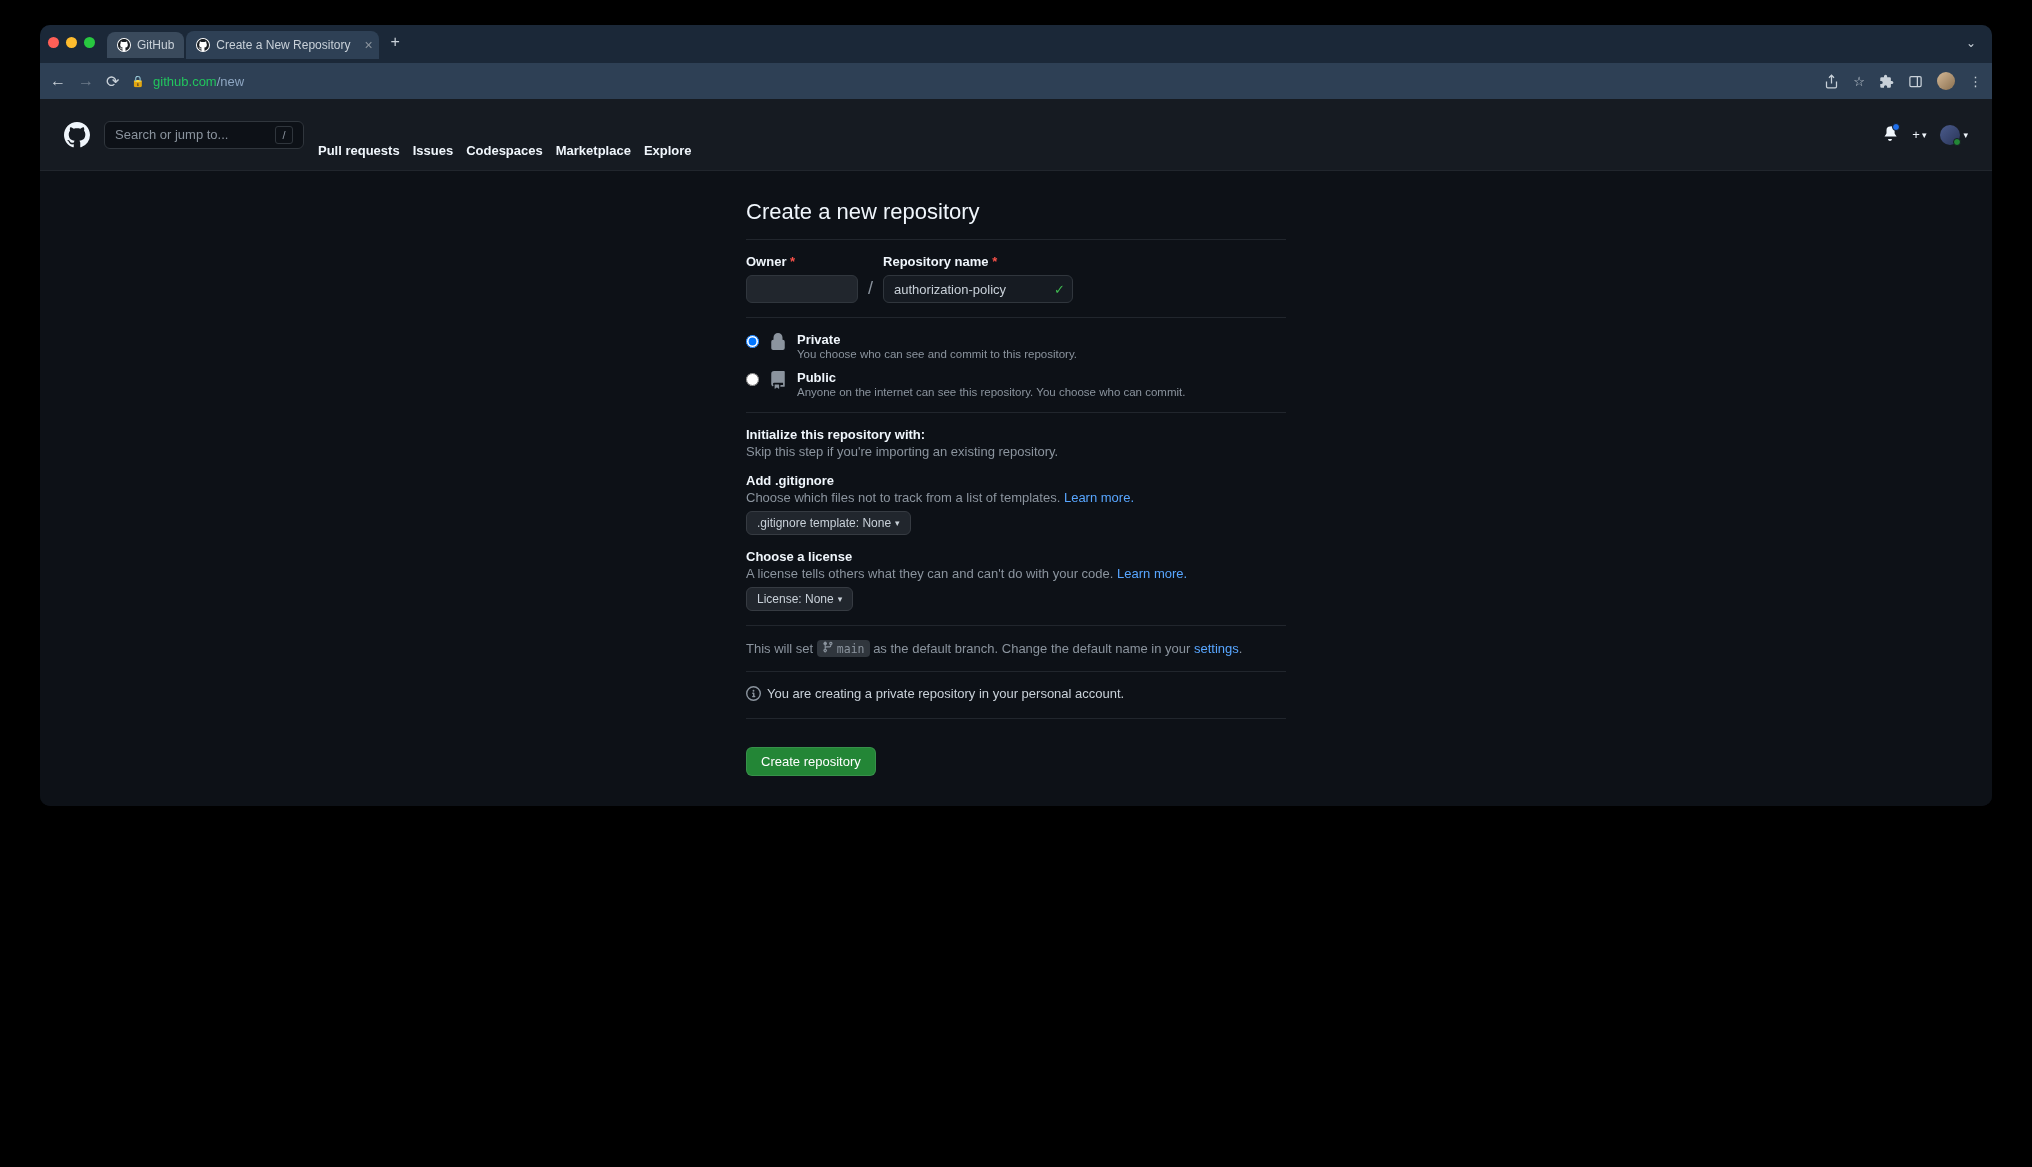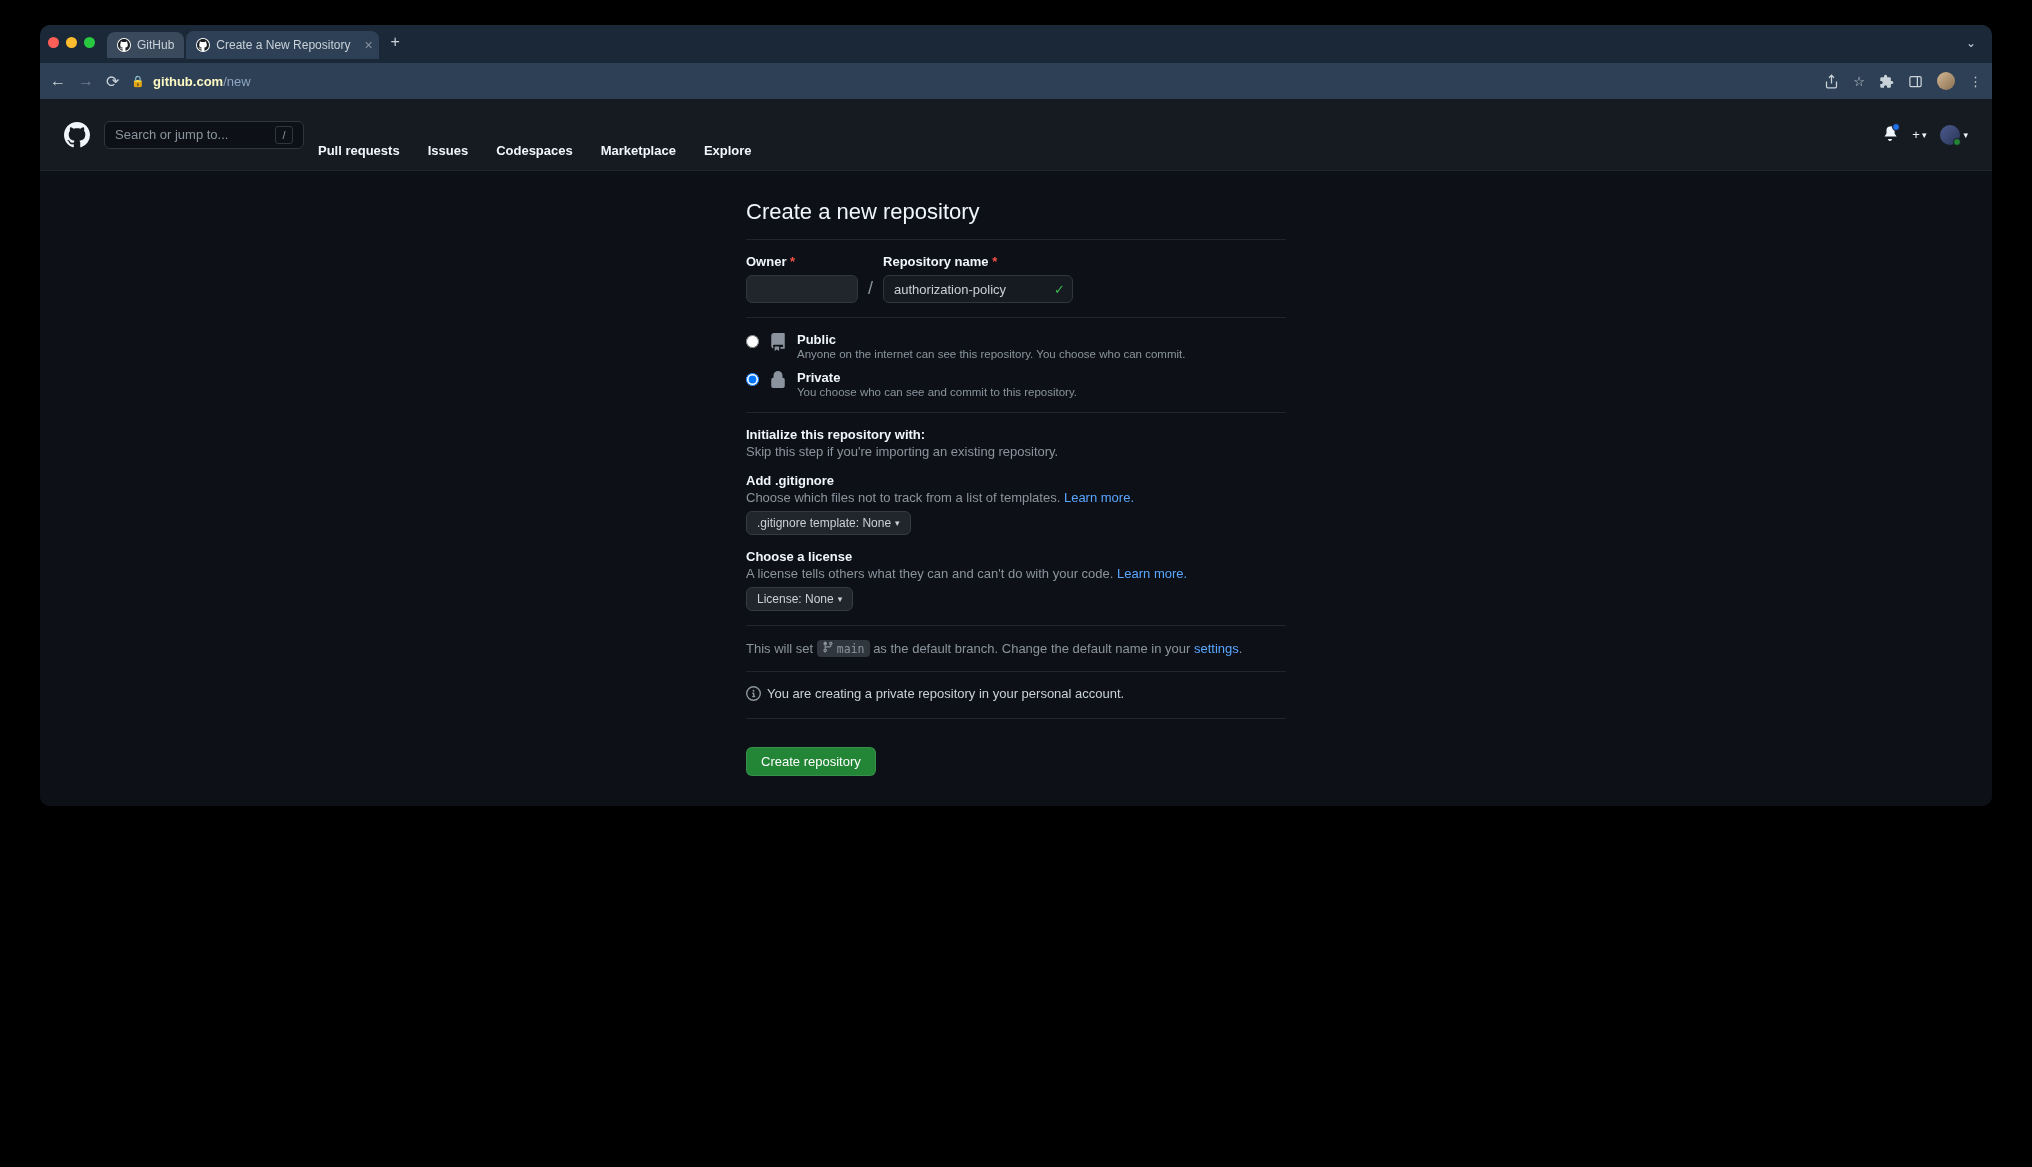--- a/index.html
+++ b/index.html
@@ -60,21 +60,21 @@
     .nav-btn.disabled { opacity: 0.4; }
     .url-input {
       flex: 1;
       display: flex;
       align-items: center;
       gap: 8px;
       color: #c9d1d9;
       font-size: 13px;
     }
     .lock-icon { font-size: 11px; }
-    .url-host { color: #fef9c3; font-weight: bold; }
+    .url-host { color: #22c55e; }
     .url-path { color: #8ea6c2; }
     .addr-right { display: flex; gap: 14px; align-items: center; color: #c9d1d9; }
     .addr-icon { cursor: pointer; display: flex; }
     .addr-avatar { width: 18px; height: 18px; border-radius: 50%; background: linear-gradient(135deg,#d4b896,#8a7050); }
     
     
     .gh-header {
       background: #161b22;
       display: flex;
       align-items: center;
@@ -98,21 +98,21 @@
     .search-slash {
       border: 1px solid #30363d;
       border-radius: 3px;
       width: 18px;
       height: 18px;
       display: flex;
       align-items: center;
       justify-content: center;
       font-size: 11px;
     }
-    .gh-nav { display: flex; gap: 28px; margin-top: 32px; }
+    .gh-nav { display: flex; gap: 13px; margin-top: 32px; }
     .gh-nav-item { color: #f0f6fc; font-size: 13px; font-weight: 600; cursor: pointer; }
     .gh-header-right { margin-left: auto; display: flex; gap: 14px; align-items: center; }
     .bell-wrapper { position: relative; cursor: pointer; }
     .bell-dot { position: absolute; top: -2px; right: -2px; width: 8px; height: 8px; background: #1f6feb; border-radius: 50%; border: 1px solid #161b22; }
     .plus-menu { display: flex; align-items: center; gap: 2px; color: #f0f6fc; font-size: 13px; cursor: pointer; }
     .gh-avatar { width: 20px; height: 20px; border-radius: 50%; background: linear-gradient(135deg,#4a5b8c,#2a3558); display: flex; align-items: center; gap: 2px; cursor: pointer; position: relative; }
     .gh-avatar-dot { position: absolute; bottom: -1px; right: -1px; width: 8px; height: 8px; background: #238636; border: 1px solid #161b22; border-radius: 50%; }
     .caret { font-size: 9px; }
     
     
@@ -326,37 +326,37 @@
           </div>
         </div>
       </div>
 
 
 
       <hr class="divider">
 
       <div class="radio-group">
         <div class="radio-item">
+          <input type="radio" class="radio" name="vis" checked="" style="">
+          <span class="radio-icon"><svg viewBox="0 0 16 16">
+                <path d="M4 4v2h-.25A1.75 1.75 0 002 7.75v5.5c0 .966.784 1.75 1.75 1.75h8.5A1.75 1.75 0 0014 13.25v-5.5A1.75 1.75 0 0012.25 6H12V4a4 4 0 10-8 0zm6.5 2V4a2.5 2.5 0 00-5 0v2h5z"></path>
+              </svg></span>
+          <div class="radio-content">
+            <div class="radio-title">Private</div>
+            <div class="radio-desc">You choose who can see and commit to this repository.</div>
+          </div>
+        </div>
+        <div class="radio-item">
           <input type="radio" class="radio" name="vis" style="">
           <span class="radio-icon"><svg viewBox="0 0 16 16">
                 <path d="M2 2.5A2.5 2.5 0 014.5 0h8.75a.75.75 0 01.75.75v12.5a.75.75 0 01-.75.75h-2.5a.75.75 0 110-1.5h1.75v-2h-8a1 1 0 00-.714 1.7.75.75 0 01-1.072 1.05A2.495 2.495 0 012 11.5v-9zm10.5-1V9h-8c-.356 0-.694.074-1 .208V2.5a1 1 0 011-1h8zM5 12.25v3.25a.25.25 0 00.4.2l1.45-1.087a.25.25 0 01.3 0L8.6 15.7a.25.25 0 00.4-.2v-3.25a.25.25 0 00-.25-.25h-3.5a.25.25 0 00-.25.25z"></path>
               </svg></span>
           <div class="radio-content">
             <div class="radio-title">Public</div>
             <div class="radio-desc">Anyone on the internet can see this repository. You choose who can commit.</div>
-          </div>
-        </div>
-        <div class="radio-item">
-          <input type="radio" class="radio" name="vis" checked="" style="">
-          <span class="radio-icon"><svg viewBox="0 0 16 16">
-                <path d="M4 4v2h-.25A1.75 1.75 0 002 7.75v5.5c0 .966.784 1.75 1.75 1.75h8.5A1.75 1.75 0 0014 13.25v-5.5A1.75 1.75 0 0012.25 6H12V4a4 4 0 10-8 0zm6.5 2V4a2.5 2.5 0 00-5 0v2h5z"></path>
-              </svg></span>
-          <div class="radio-content">
-            <div class="radio-title">Private</div>
-            <div class="radio-desc">You choose who can see and commit to this repository.</div>
           </div>
         </div>
       </div>
 
       <hr class="divider">
 
       <div class="section-title">Initialize this repository with:</div>
       <div class="section-sub">Skip this step if you're importing an existing repository.</div>
 
 

